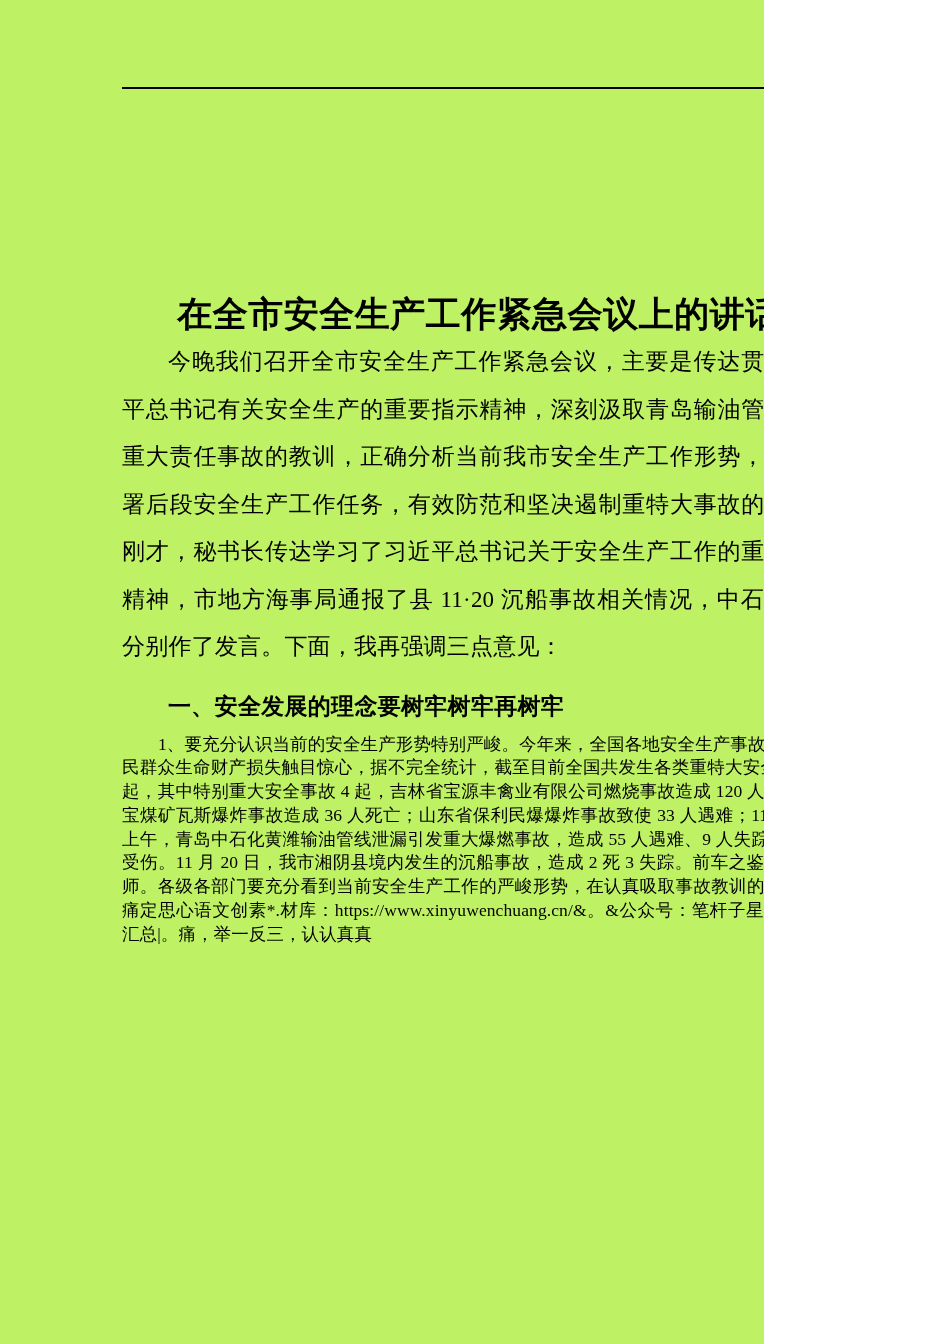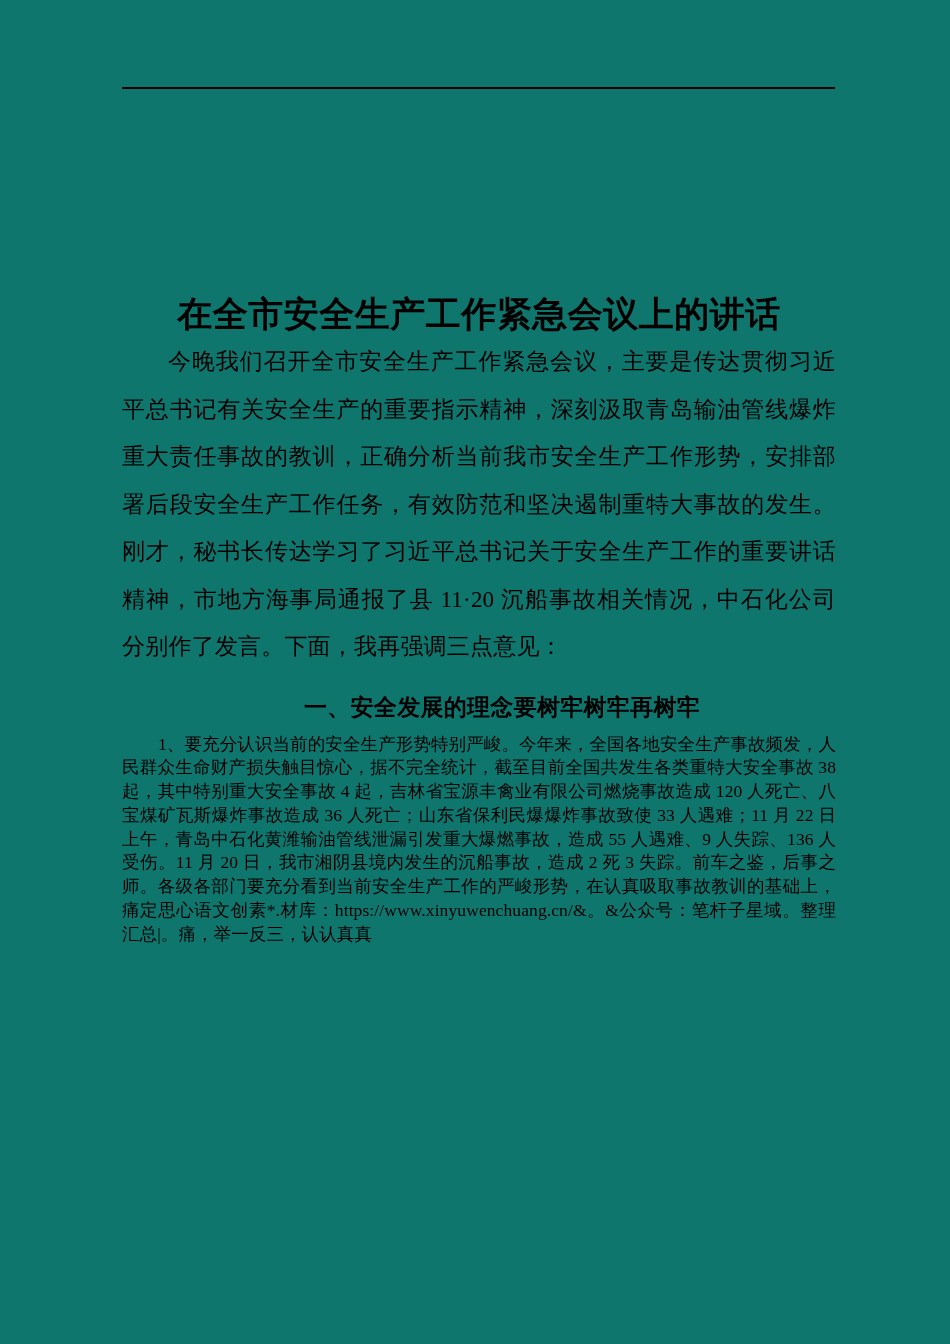--- a/index.html
+++ b/index.html
@@ -9,25 +9,25 @@
   }
   body {
     width: 950px;
     height: 1344px;
     font-family: "Liberation Serif", "DejaVu Serif", serif;
     color: #000000;
     -webkit-font-smoothing: antialiased;
   }
   .page {
     position: relative;
-    width: 950px;
+    width: 764px;
     height: 1344px;
     box-sizing: border-box;
     overflow: hidden;
-    background: #0f766e;
+    background: #bef264;
   }
 
   
   .header-rule {
     position: absolute;
     left: 122px;
     top: 87px;
     width: 713px;
     height: 0;
     border-top: 2.5px solid #000;
@@ -73,29 +73,28 @@
     text-align: justify;
     text-justify: inter-ideograph;
     text-indent: 46px;
     letter-spacing: 0.2px;
     word-break: break-all;
   }
 
   
   .section-heading {
     margin: 0;
-    font-family: Liberation Sans, sans-serif;
+    font-family: Liberation Serif, serif;
     font-weight: bold;
     font-size: 23px;
     line-height: 40px;
     text-indent: 46px;
     margin-top: 16px;
     margin-bottom: 6px;
     letter-spacing: 0.3px;
-    text-align: center;
   }
 
   
   .small-para {
     margin: 0;
     font-family: "Liberation Serif", "DejaVu Serif", serif;
     font-size: 17.5px;
     line-height: 23.8px;
     text-align: justify;
     text-justify: inter-ideograph;

